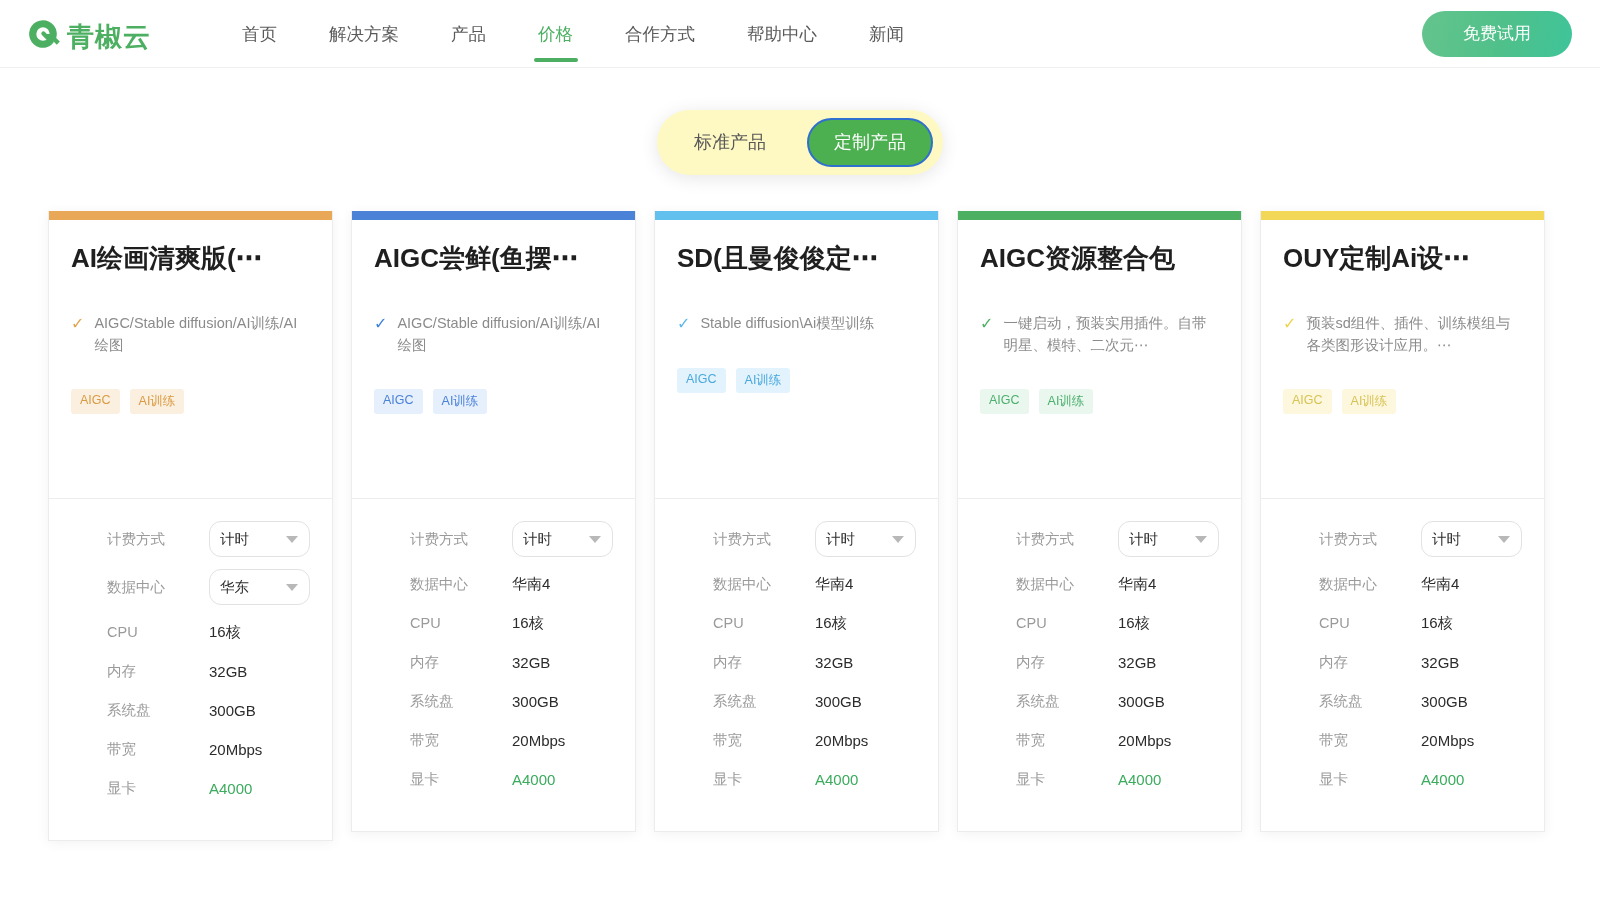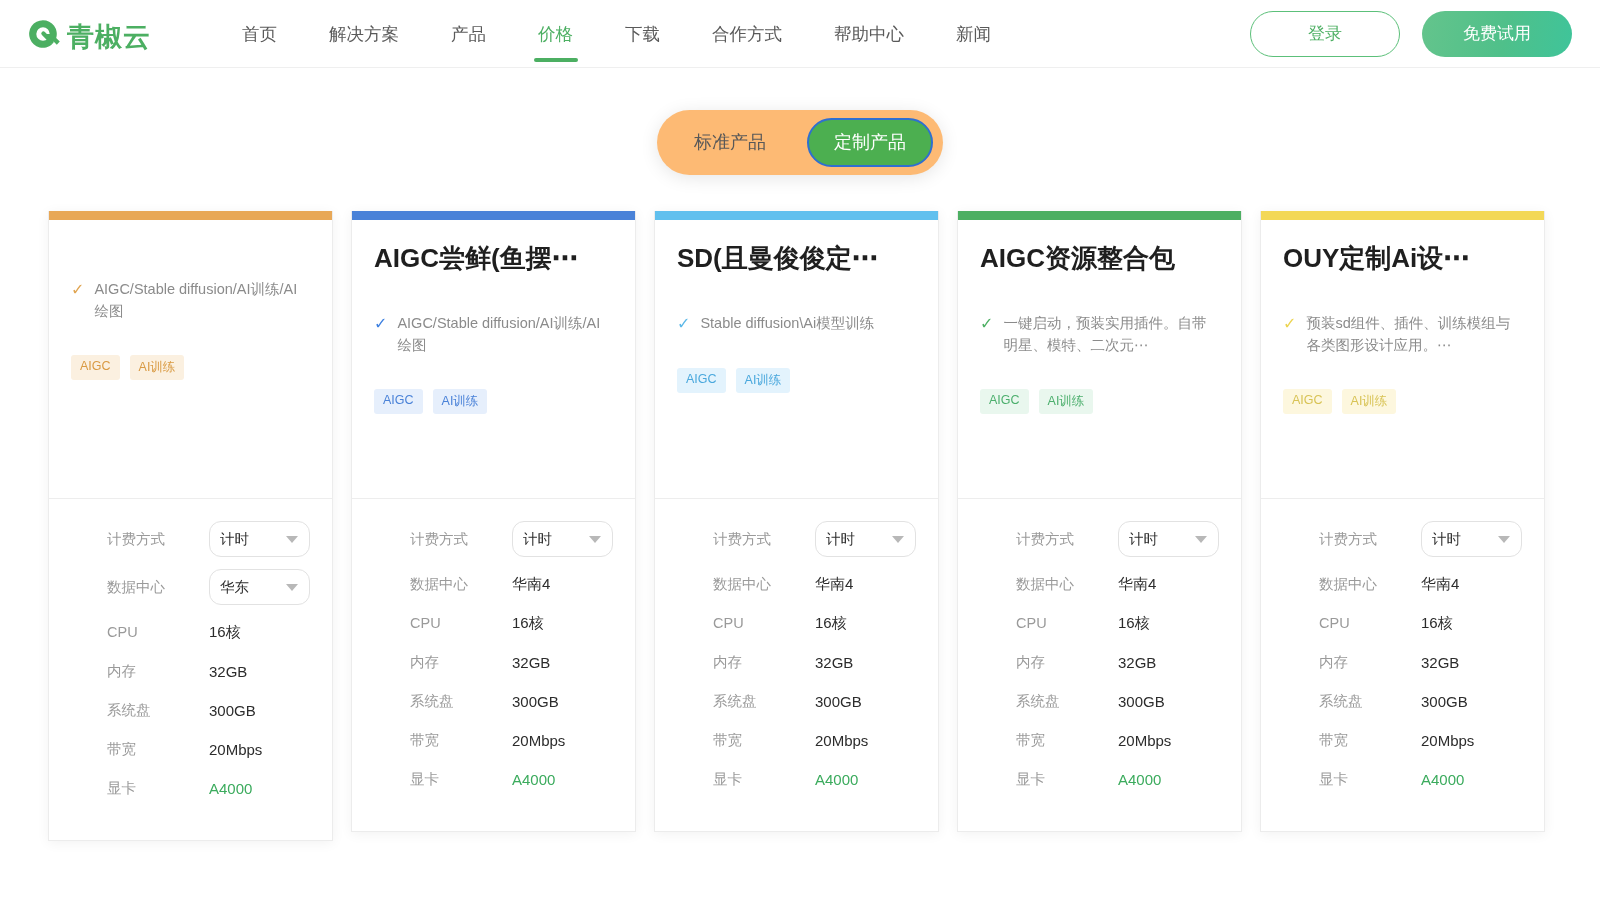--- a/index.html
+++ b/index.html
@@ -68,21 +68,21 @@
     font-size: 17px;
     font-family: inherit;
     cursor: pointer;
   }
 
   
   .toggle-wrap { display: flex; justify-content: center; padding-top: 42px; }
   .toggle {
     display: inline-flex;
     align-items: center;
-    background: #fdba74;
+    background: #fef9c3;
     border-radius: 34px;
     box-shadow: 0 3px 18px rgba(0,0,0,0.10);
     padding: 9px 11px;
     gap: 16px;
   }
   .toggle-opt {
     padding: 0 26px;
     height: 47px;
     line-height: 47px;
     border-radius: 24px;
@@ -206,43 +206,42 @@
       </svg>
     </span>
     <span class="brand-text">青椒云</span>
   </div>
 
   <nav class="nav">
     <a class="nav-item">首页</a>
     <a class="nav-item">解决方案</a>
     <a class="nav-item">产品</a>
     <a class="nav-item active">价格</a>
-    <a class="nav-item">下载</a>
     <a class="nav-item">合作方式</a>
     <a class="nav-item">帮助中心</a>
     <a class="nav-item">新闻</a>
   </nav>
 
   <div class="header-actions">
-    <button class="btn-login">登录</button>
     <button class="btn-trial">免费试用</button>
   </div>
 </header>
 
 <div class="toggle-wrap">
   <div class="toggle">
     <div class="toggle-opt">标准产品</div>
     <div class="toggle-opt active">定制产品</div>
   </div>
 </div>
 
 <main class="cards" id="cards">
     <div class="card">
       <div class="card-bar" style="background: rgb(232, 168, 87);"></div>
       <div class="card-head">
+        <div class="card-title">AI绘画清爽版(⋯</div>
         <div class="feature">
           <span class="check" style="color: rgb(224, 164, 80);">✓</span>
           <span class="feature-text">AIGC/Stable diffusion/AI训练/AI绘图</span>
         </div>
         <div class="tags">
           <span class="tag" style="background: rgb(251, 240, 224); color: rgb(217, 154, 67);">AIGC</span>
           <span class="tag" style="background: rgb(251, 240, 224); color: rgb(217, 154, 67);">AI训练</span>
         </div>
       </div>
       <div class="card-specs">

